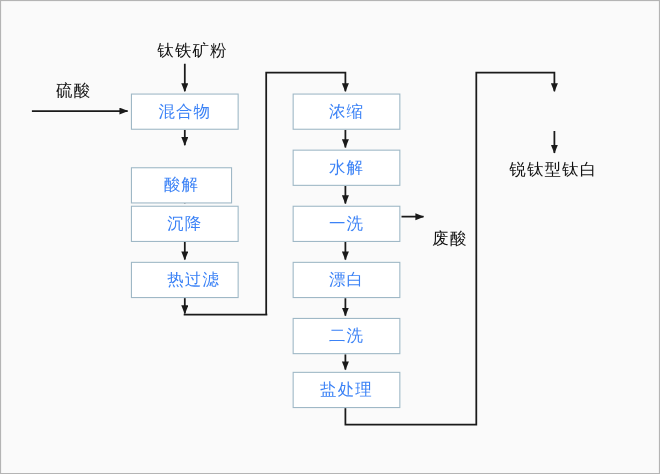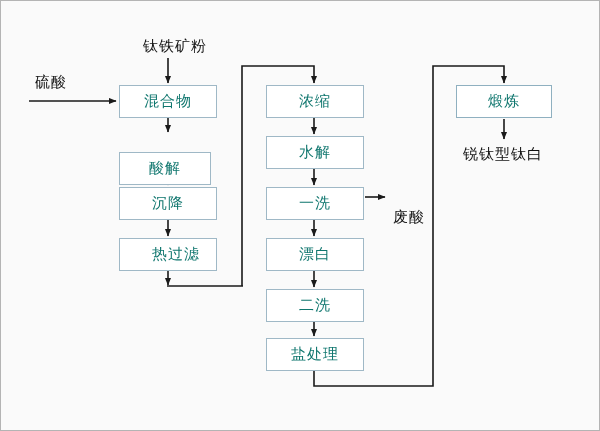--- a/index.html
+++ b/index.html
@@ -26,21 +26,21 @@
     height: 431px;
   }
   .node {
     position: absolute;
     box-sizing: border-box;
     background: #ffffff;
     border: 1px solid #9fb8c6;
     display: flex;
     align-items: center;
     justify-content: center;
-    color: #0f766e;
+    color: #3b82f6;
     font-size: 15px;
     letter-spacing: 1px;
     white-space: nowrap;
     z-index: 3;
   }
   .node.dark-border {
     border: 1px solid #8fb0c0;
   }
   .free-label {
     position: absolute;
@@ -89,21 +89,21 @@
       <line x1="364" y1="196" x2="384" y2="196" marker-end="url(#ah)"></line>
 
       <path d="M 313 370 L 313 385 L 432 385 L 432 65 L 503 65 L 503 82" marker-end="url(#ah)"></path>
 
       <line x1="503" y1="118" x2="503" y2="138" marker-end="url(#ah)"></line>
     </g>
   </svg>
 
   <div class="free-label" style="left:130px; top:34px; width:88px; height:22px;">钛铁矿粉</div>
 
-  <div class="free-label" style="left:24px; top:70px; width:52px; height:22px;">硫酸</div>
+  <div class="free-label" style="left:40px; top:70px; width:52px; height:22px;">硫酸</div>
 
   <div class="free-label" style="left:386px; top:185px; width:44px; height:22px;margin-top:20px;">废酸</div>
 
   <div class="free-label" style="left:440px; top:142px; width:124px; height:22px;">锐钛型钛白</div>
 
   <div class="node" style="left:118px; top:84px; width:98px; height:33px;">混合物</div>
 
   <div class="node" style="left:118px; top:151px; width:92px; height:33px;">酸解</div>
 
   <div class="node" style="left:118px; top:186px; width:98px; height:33px;">沉降</div>
@@ -115,15 +115,14 @@
   <div class="node" style="left:265px; top:135px; width:98px; height:33px;">水解</div>
 
   <div class="node" style="left:265px; top:186px; width:98px; height:33px;">一洗</div>
 
   <div class="node" style="left:265px; top:237px; width:98px; height:33px;">漂白</div>
 
   <div class="node" style="left:265px; top:288px; width:98px; height:33px;">二洗</div>
 
   <div class="node" style="left:265px; top:337px; width:98px; height:33px;">盐处理</div>
 
-  <div class="node dark-border" style="left:455px; top:84px; width:96px; height:33px;">煅炼</div>
 
 </div>
 
 </body></html>

